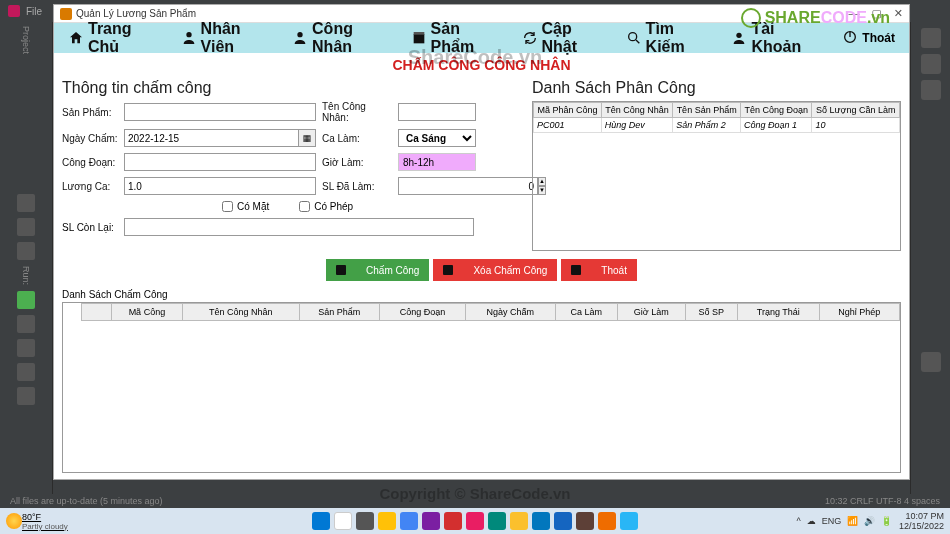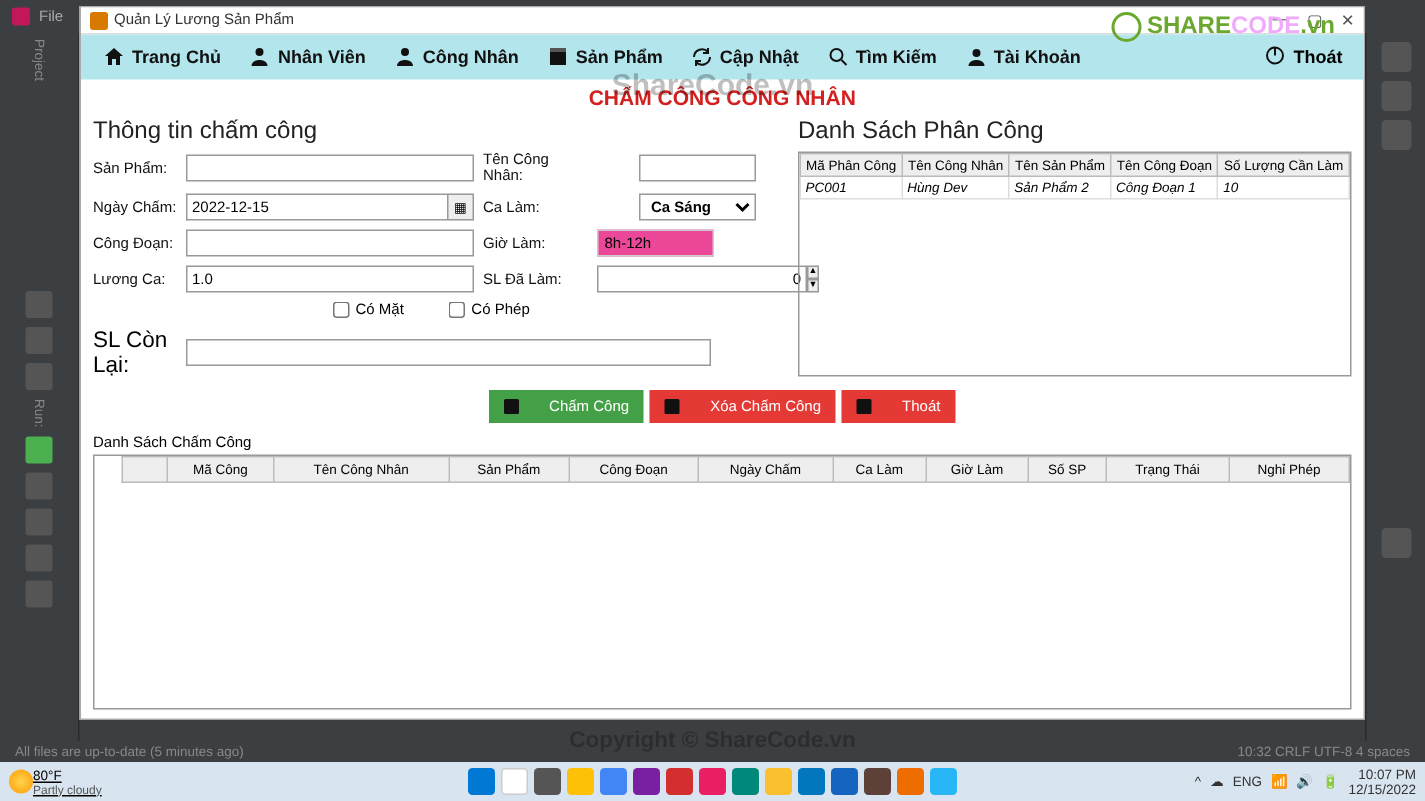--- a/index.html
+++ b/index.html
@@ -16,54 +16,54 @@
 .ide-left .sidetext { color: #888; font-size: 9px; writing-mode: vertical-rl; text-align: center; margin: 4px auto; }
 
 
 .app-window { position: absolute; left: 53px; top: 4px; right: 40px; bottom: 54px; background: #fff; border: 1px solid #aaa; display: flex; flex-direction: column; }
 .app-titlebar { height: 18px; background: #fff; border-bottom: 1px solid #ddd; display: flex; align-items: center; padding: 0 6px; font-size: 10px; color: #333; }
 .app-titlebar .wicon { width: 12px; height: 12px; background: #d97a00; margin-right: 4px; border-radius: 2px; }
 .app-titlebar .wbtns { margin-left: auto; display: flex; gap: 12px; font-size: 11px; color: #555; }
 .app-titlebar .wbtns span { cursor: default; }
 
 .toolbar { height: 30px; background: #b3e5ec; display: flex; align-items: center; padding: 0 6px; gap: 2px; }
-.toolbar .tbtn { display: flex; align-items: center; gap: 4px; padding: 3px 8px; font-size: 12px; font-weight: 600; color: #111; cursor: pointer; }
+.toolbar .tbtn { display: flex; align-items: center; gap: 4px; padding: 3px 8px; font-size: 16px; font-weight: 600; color: #111; cursor: pointer; }
 .toolbar .tbtn .ti { width: 16px; height: 16px; display: inline-flex; align-items: center; justify-content: center; }
 .toolbar .exit-btn { margin-left: auto; font-size: 12px; font-weight: 600; display: flex; align-items: center; gap: 4px; padding: 3px 8px; }
 .toolbar svg { width: 16px; height: 16px; }
 
 .page-title { text-align: center; font-size: 14px; font-weight: 700; color: #d32020; padding: 4px 0; }
 
 .content { flex: 1; padding: 0 8px 6px 8px; overflow: hidden; display: flex; flex-direction: column; }
 .section-label { font-size: 16px; color: #222; margin: 2px 0 4px 0; }
 
 .upper { display: flex; gap: 10px; }
 .form-area { flex: 0 0 460px; }
 .list-area { flex: 1; }
 
 .form-row { display: flex; align-items: center; margin-bottom: 6px; gap: 6px; }
 .form-row .lbl { width: 56px; font-size: 10px; color: #111; }
 .form-row .lbl2 { width: 70px; font-size: 10px; color: #111; }
 .form-row input[type=text], .form-row .txt, .form-row select { height: 18px; border: 1px solid #999; font-size: 10px; padding: 0 3px; background: #fff; }
 .form-row .w1 { width: 192px; }
-.form-row .w2 { width: 78px; margin-left: 28px; }
+.form-row .w2 { width: 78px; }
 .form-row .datewrap { display: flex; width: 192px; }
 .form-row .datewrap input { flex: 1; border-right: none; }
 .form-row .datewrap .calbtn { width: 18px; height: 18px; border: 1px solid #999; background: #eee; display: flex; align-items: center; justify-content: center; font-size: 9px; }
-.form-row .ro { background: #ec4899; border: 1px solid #ccc; height: 18px; font-size: 10px; padding: 2px 4px; width: 78px; display: flex; align-items: center; }
+.form-row .ro { background: #f0abfc; border: 1px solid #ccc; height: 18px; font-size: 10px; padding: 2px 4px; width: 78px; display: flex; align-items: center; }
 .spin { display: flex; width: 78px; }
 .spin input { flex: 1; text-align: right; border-right: none; }
 .spin .spbtns { width: 14px; display: flex; flex-direction: column; }
 .spin .spbtns div { flex: 1; border: 1px solid #999; background: #eee; font-size: 6px; line-height: 7px; text-align: center; }
 .chk-row { display: flex; gap: 30px; padding-left: 160px; font-size: 10px; margin-bottom: 6px; }
 .chk-row label { display: flex; align-items: center; gap: 4px; }
 .chk-row input { width: 11px; height: 11px; }
 
 .sl-row { display: flex; align-items: center; gap: 6px; }
-.sl-row .lbl { width: 56px; font-size: 15px; }
+.sl-row .lbl { width: 56px; font-size: 10px; }
 .sl-row input { flex: 1; max-width: 350px; height: 18px; border: 1px solid #999; }
 
 .assign-box { border: 1px solid #999; height: 150px; overflow: auto; }
 .assign-table { width: 100%; border-collapse: collapse; font-size: 9px; }
 .assign-table th { background: #eee; border: 1px solid #bbb; padding: 2px 3px; font-weight: 400; }
 .assign-table td { border: 1px solid #ddd; padding: 2px 3px; font-style: italic; }
 
 .action-bar { display: flex; justify-content: center; gap: 4px; margin: 8px 0; }
 .action-bar .abtn { height: 22px; padding: 0 10px; font-size: 10px; color: #fff; border: none; display: flex; align-items: center; gap: 20px; cursor: pointer; }
 .abtn.green { background: #43a047; }

